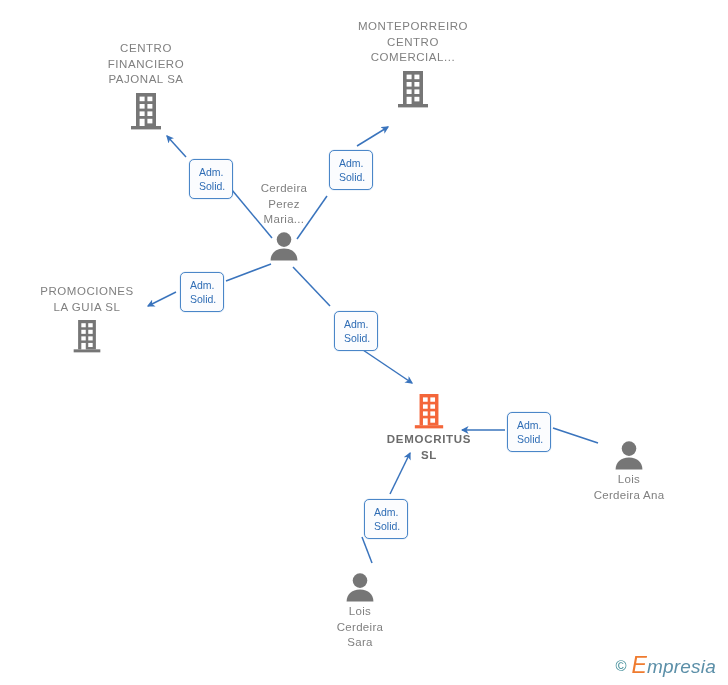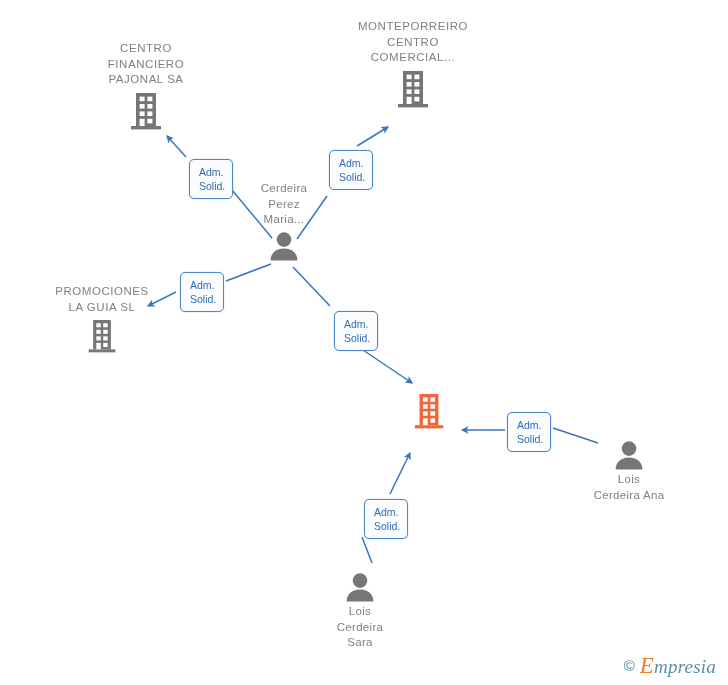--- a/index.html
+++ b/index.html
@@ -72,21 +72,21 @@
     align-items:center;
     gap:5px;
     user-select:none;
   }
   #watermark .copy{
     font-size:15px;
     color:#3b8a96;
     line-height:1;
   }
   #watermark .brand{
-    font-family:Liberation Serif, serif;
+    font-family:Liberation Sans, sans-serif;
     font-style:italic;
     font-size:19px;
     line-height:1;
     color:#5b8fa8;
     letter-spacing:.2px;
   }
   #watermark .brand .cap{
     color:#ef7b2f;
     font-size:23px;
   }
@@ -185,21 +185,21 @@
     <div class="glyph">
       <svg width="34" height="30" viewBox="0 0 34 30">
         <g fill="#767676">
           <circle cx="17" cy="8.6" r="7.3"></circle>
           <path d="M 17 17.4 C 8.4 17.4 3.6 22.4 3.6 29.6 L 30.4 29.6 C 30.4 22.4 25.6 17.4 17 17.4 Z"></path>
         </g>
       </svg>
     </div>
   </div>
 
-  <div class="node company" style="left:102px;top:284px;">
+  <div class="node company" style="left:87px;top:284px;">
     <div class="label above">PROMOCIONES
 LA GUIA  SL</div>
     <div class="glyph">
       <svg width="32" height="36" viewBox="0 0 36 40">
         <g fill="#767676">
           <rect x="8" y="2" width="20" height="33"></rect>
           <rect x="3" y="35" width="30" height="3.4"></rect>
           <rect x="11.6" y="5.6" width="5" height="4.6" fill="#ffffff"></rect>
           <rect x="19.4" y="5.6" width="5" height="4.6" fill="#ffffff"></rect>
           <rect x="11.6" y="13" width="5" height="4.6" fill="#ffffff"></rect>
@@ -223,20 +223,22 @@
           <rect x="19.4" y="5.6" width="5" height="4.6" fill="#ffffff"></rect>
           <rect x="11.6" y="13" width="5" height="4.6" fill="#ffffff"></rect>
           <rect x="19.4" y="13" width="5" height="4.6" fill="#ffffff"></rect>
           <rect x="11.6" y="20.4" width="5" height="4.6" fill="#ffffff"></rect>
           <rect x="19.4" y="20.4" width="5" height="4.6" fill="#ffffff"></rect>
           <rect x="11.6" y="27.8" width="5" height="7.2" fill="#ffffff"></rect>
           <rect x="19.4" y="27.8" width="5" height="4.6" fill="#ffffff"></rect>
         </g>
       </svg>
     </div>
+    <div class="label below">DEMOCRITUS
+SL</div>
   </div>
 
   <div class="node person" style="left:629px;top:440px;">
     <div class="glyph">
       <svg width="34" height="30" viewBox="0 0 34 30">
         <g fill="#767676">
           <circle cx="17" cy="8.6" r="7.3"></circle>
           <path d="M 17 17.4 C 8.4 17.4 3.6 22.4 3.6 29.6 L 30.4 29.6 C 30.4 22.4 25.6 17.4 17 17.4 Z"></path>
         </g>
       </svg>

